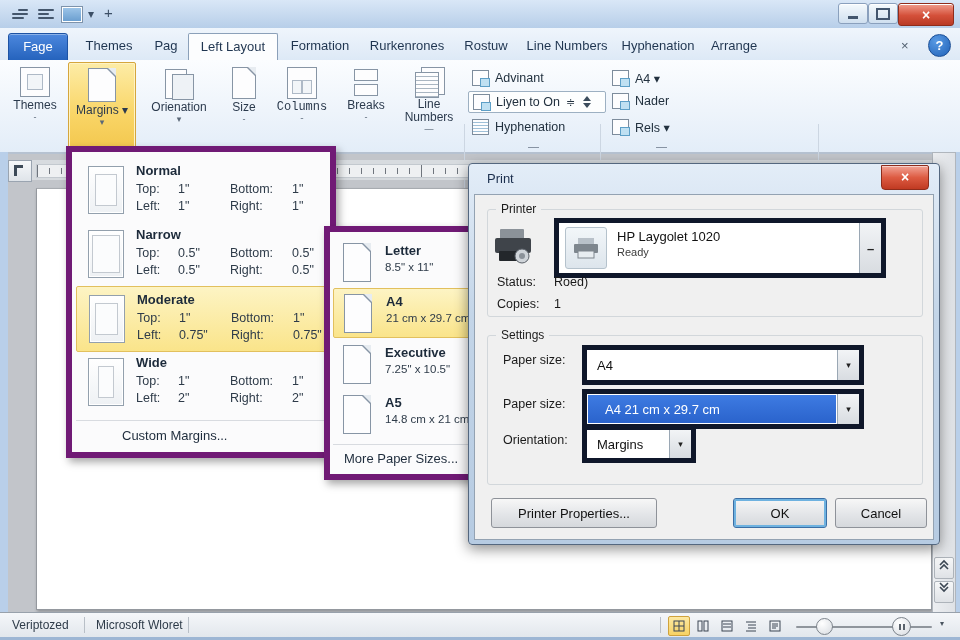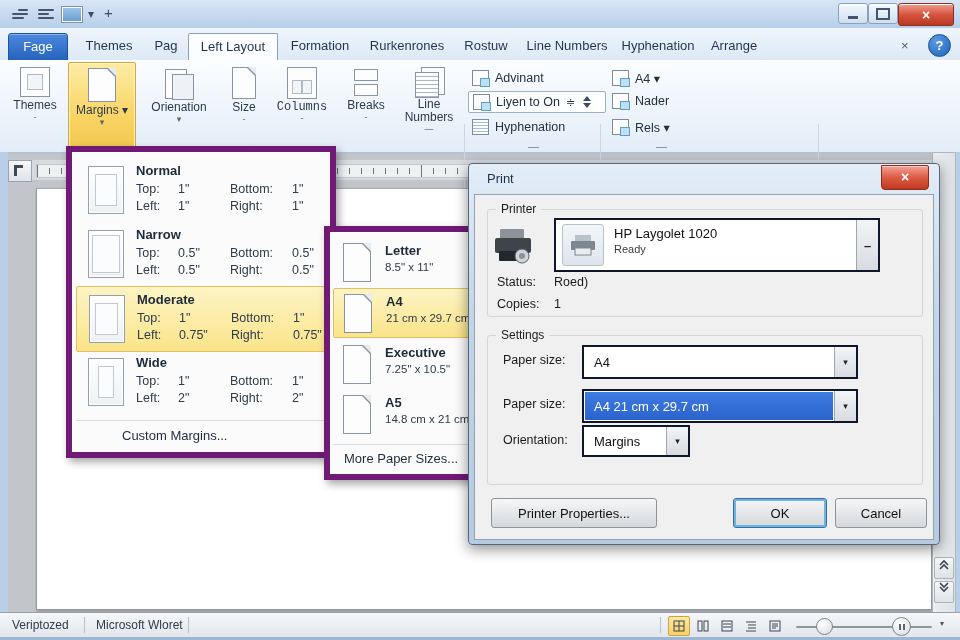--- a/index.html
+++ b/index.html
@@ -114,26 +114,26 @@
   .dlg-close{position:absolute;right:10px;top:1px;width:46px;height:23px;
     background:linear-gradient(#f2a496,#dd5b42 50%,#c03a22);
     border:1px solid #8f2c1b;border-radius:0 2px 4px 4px;color:#fff;font-weight:bold;
     font-size:14px;text-align:center;line-height:22px;box-shadow:inset 0 1px 0 rgba(255,255,255,.5);}
   .dlg-body{position:absolute;left:5px;top:30px;width:458px;height:344px;
     background:#f0f0f0;border:1px solid #93a2b2;}
   .grp{position:absolute;border:1px solid #d2d7db;border-radius:3px;}
   .grp > .glabel{position:absolute;top:-8px;left:8px;background:#f0f0f0;
     padding:0 5px;font-size:12px;color:#1c1c1c;}
   .flabel{position:absolute;font-size:12.5px;color:#1a1a1a;}
-  .combo{position:absolute;background:#fff;border:2px solid #0f172a;display:flex;}
+  .combo{position:absolute;background:#fff;border:5px solid #0f172a;display:flex;}
   .combo .ctext{flex:1;font-size:13px;color:#111;padding:0 10px;display:flex;align-items:center;}
   .combo .cbtn{width:21px;background:linear-gradient(#f2f4f6,#d8dce1);
     border-left:1px solid #9aa7b4;display:flex;align-items:center;justify-content:center;
     font-size:9px;color:#222;}
-  .combo.sel .ctext{background:linear-gradient(#3e7be2,#2a63cc);color:#fff;margin:1px;padding:0 9px;}
+  .combo.sel .ctext{background:linear-gradient(#3e7be2,#2a63cc);color:#fff;margin:1px;padding:0 17px;}
   .btn{position:absolute;background:linear-gradient(#f7f7f7,#e3e5e8 55%,#d5d8dc);
     border:1px solid #8e9299;border-radius:3px;font-size:13px;color:#111;
     text-align:center;display:flex;align-items:center;justify-content:center;}
   .btn.default{box-shadow:0 0 0 2px #6eb2e0 inset;border-color:#3a6ea5;}
 
   
   .statusbar{left:0;top:612px;width:960px;height:25px;
     background:linear-gradient(#f5f7f9,#e1e6ec);border-top:1px solid #98a1ab;}
   .sb-text{top:5px;font-size:12px;color:#2e3b49;}
   .sb-div{top:4px;width:1px;height:16px;background:#b8bfc7;}

